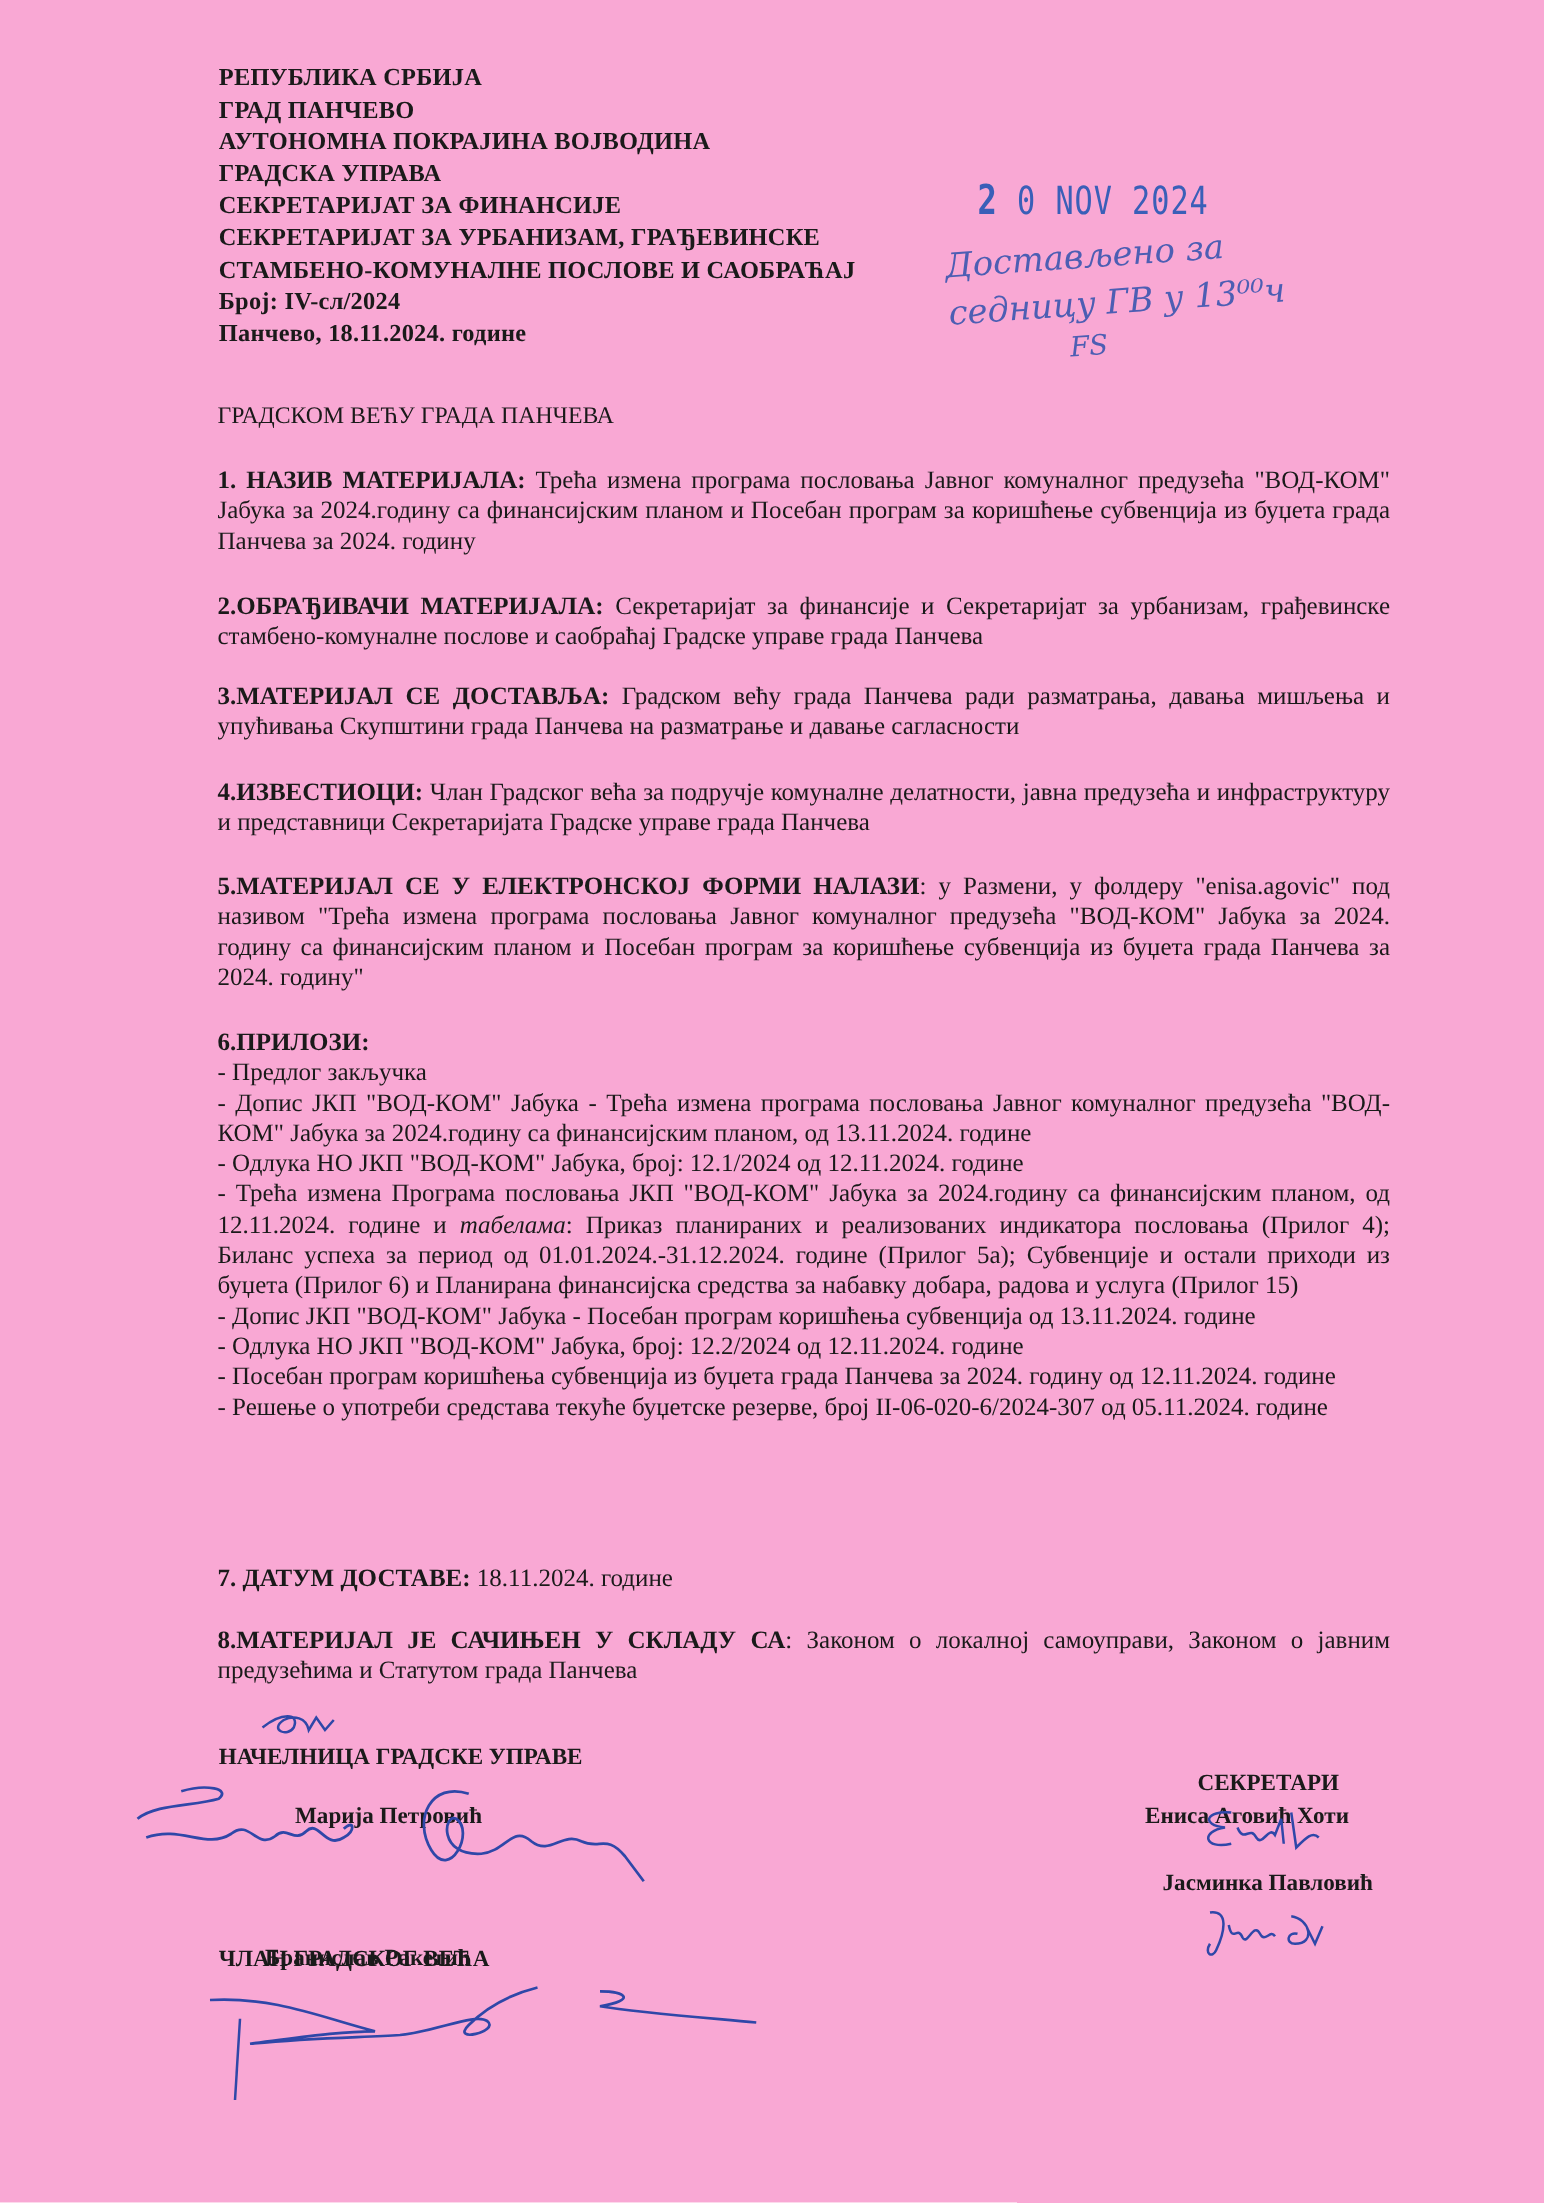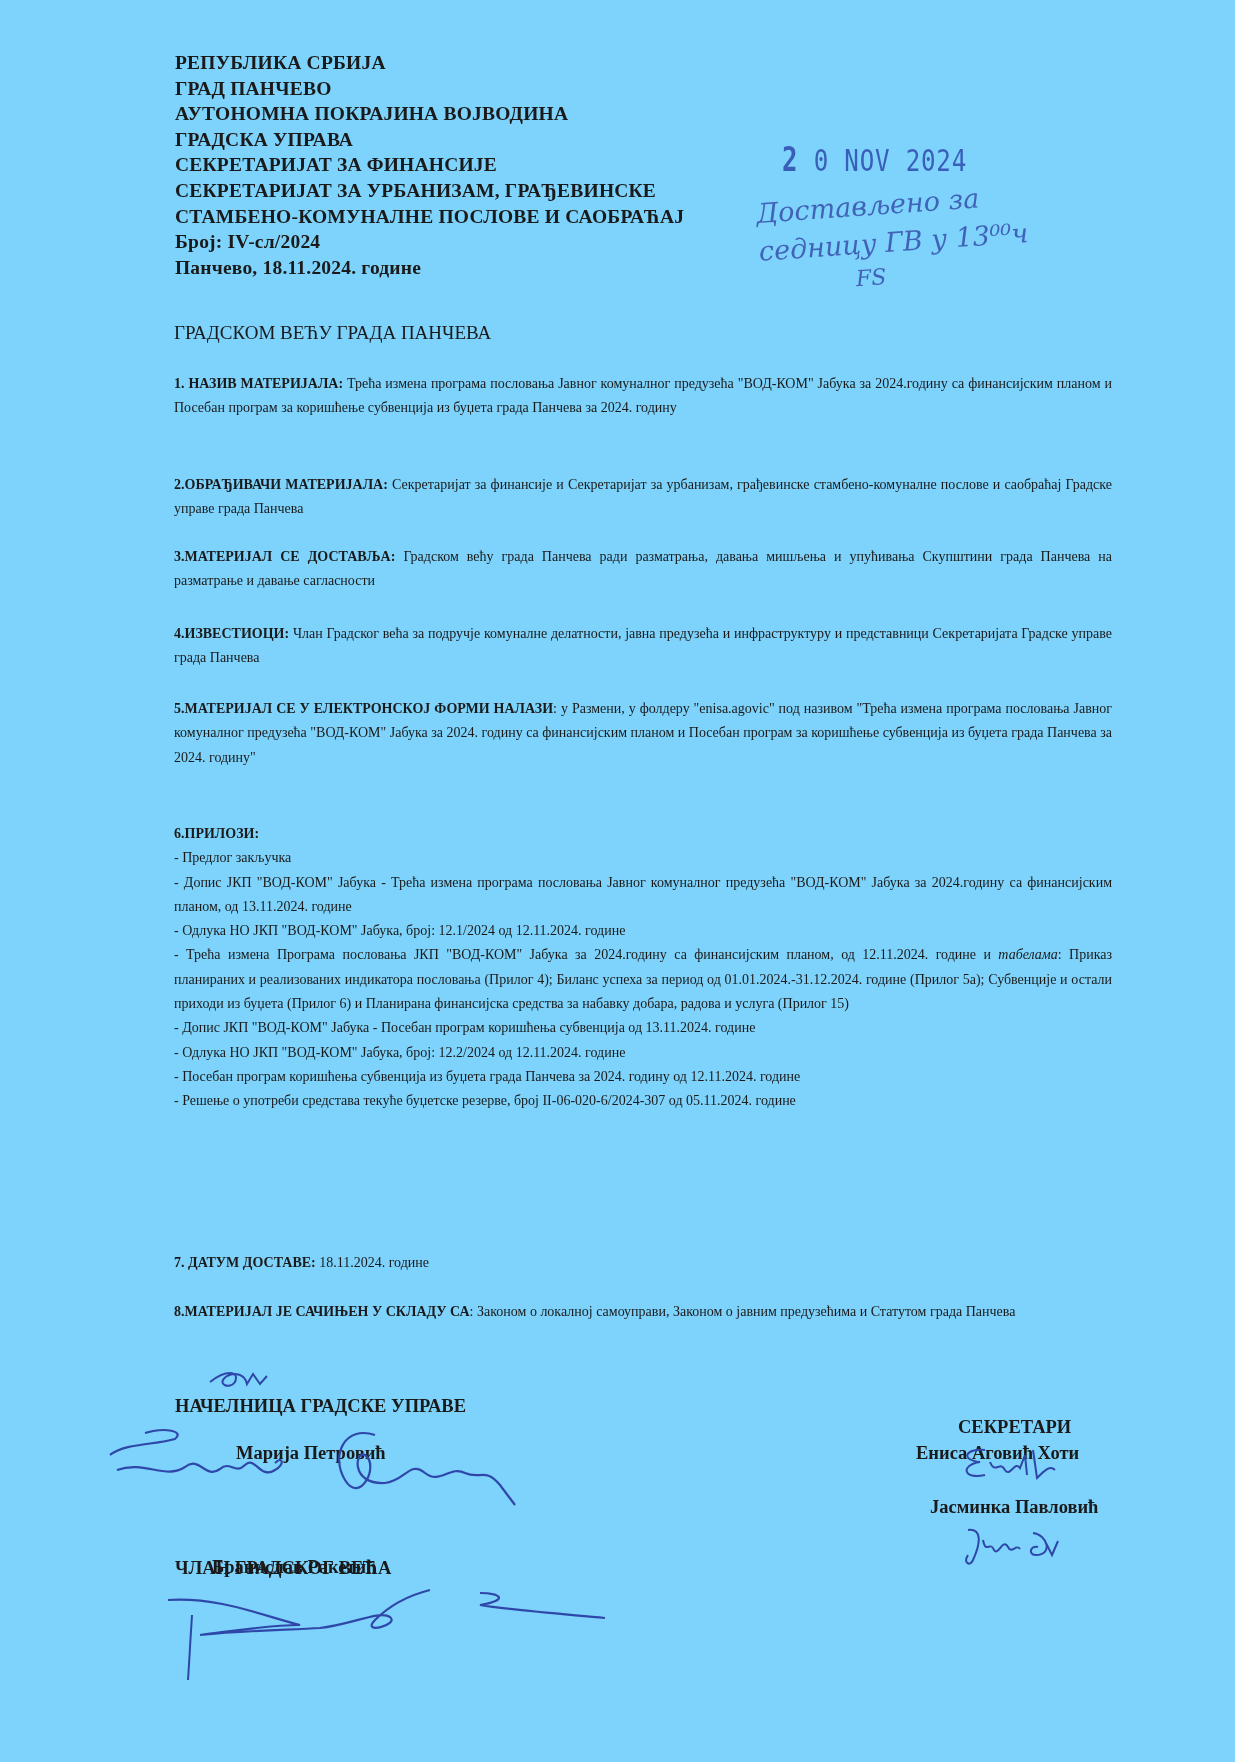--- a/index.html
+++ b/index.html
@@ -1,25 +1,25 @@
 <!DOCTYPE html>
 <html><head>
 <meta charset="utf-8">
 <style>
   html, body { margin: 0; padding: 0; background: #ffffff; }
   body { width: 1235px; height: 1762px; position: relative; overflow: hidden; color: #1a1a1a; }
-  .page { position: absolute; left: 0; top: 0; width: 1235px; height: 1762px; background: #7dd3fc; }
+  .page { position: absolute; left: 0; top: 0; width: 1235px; height: 1762px; background: #f9a8d4; }
   .header-block { position: absolute; left: 175px; top: 50px; font-family: "Liberation Serif", serif; font-weight: bold; font-size: 19.5px; line-height: 25.6px; letter-spacing: 0.2px; }
   .header-block div { white-space: nowrap; }
   .stamp { position: absolute; left: 782px; top: 140px; font-family: "DejaVu Sans Mono", monospace; font-size: 31px; color: #3a5fb8; letter-spacing: 1px; transform: scaleX(0.78); transform-origin: left top; }
   .stamp .big { font-weight: bold; font-size: 33px; }
   .handwriting { position: absolute; left: 755px; top: 195px; font-family: "DejaVu Serif", serif; font-style: italic; color: #3b57b0; font-size: 27px; line-height: 38px; transform: rotate(-4deg); transform-origin: left top; opacity: 0.9; }
   .handwriting .initials { position: absolute; left: 95px; top: 72px; font-size: 22px; }
   .addressee { position: absolute; left: 174px; top: 322px; font-family: "Liberation Serif", serif; font-size: 19px; }
-  .section { position: absolute; left: 174px; width: 938px; font-family: "Liberation Serif", serif; font-size: 14px; line-height: 24.3px; text-align: justify; }
+  .section { position: absolute; left: 174px; width: 938px; font-family: "Liberation Serif", serif; font-size: 20px; line-height: 24.3px; text-align: justify; }
   .section .lbl { font-weight: bold; }
   .list-item { display: block; }
   .sig { position: absolute; font-family: "Liberation Serif", serif; font-weight: bold; font-size: 18.5px; white-space: nowrap; }
   .ink { position: absolute; }
   .ink svg { overflow: visible; }
 </style>
 </head>
 <body>
 
 <div class="page">

